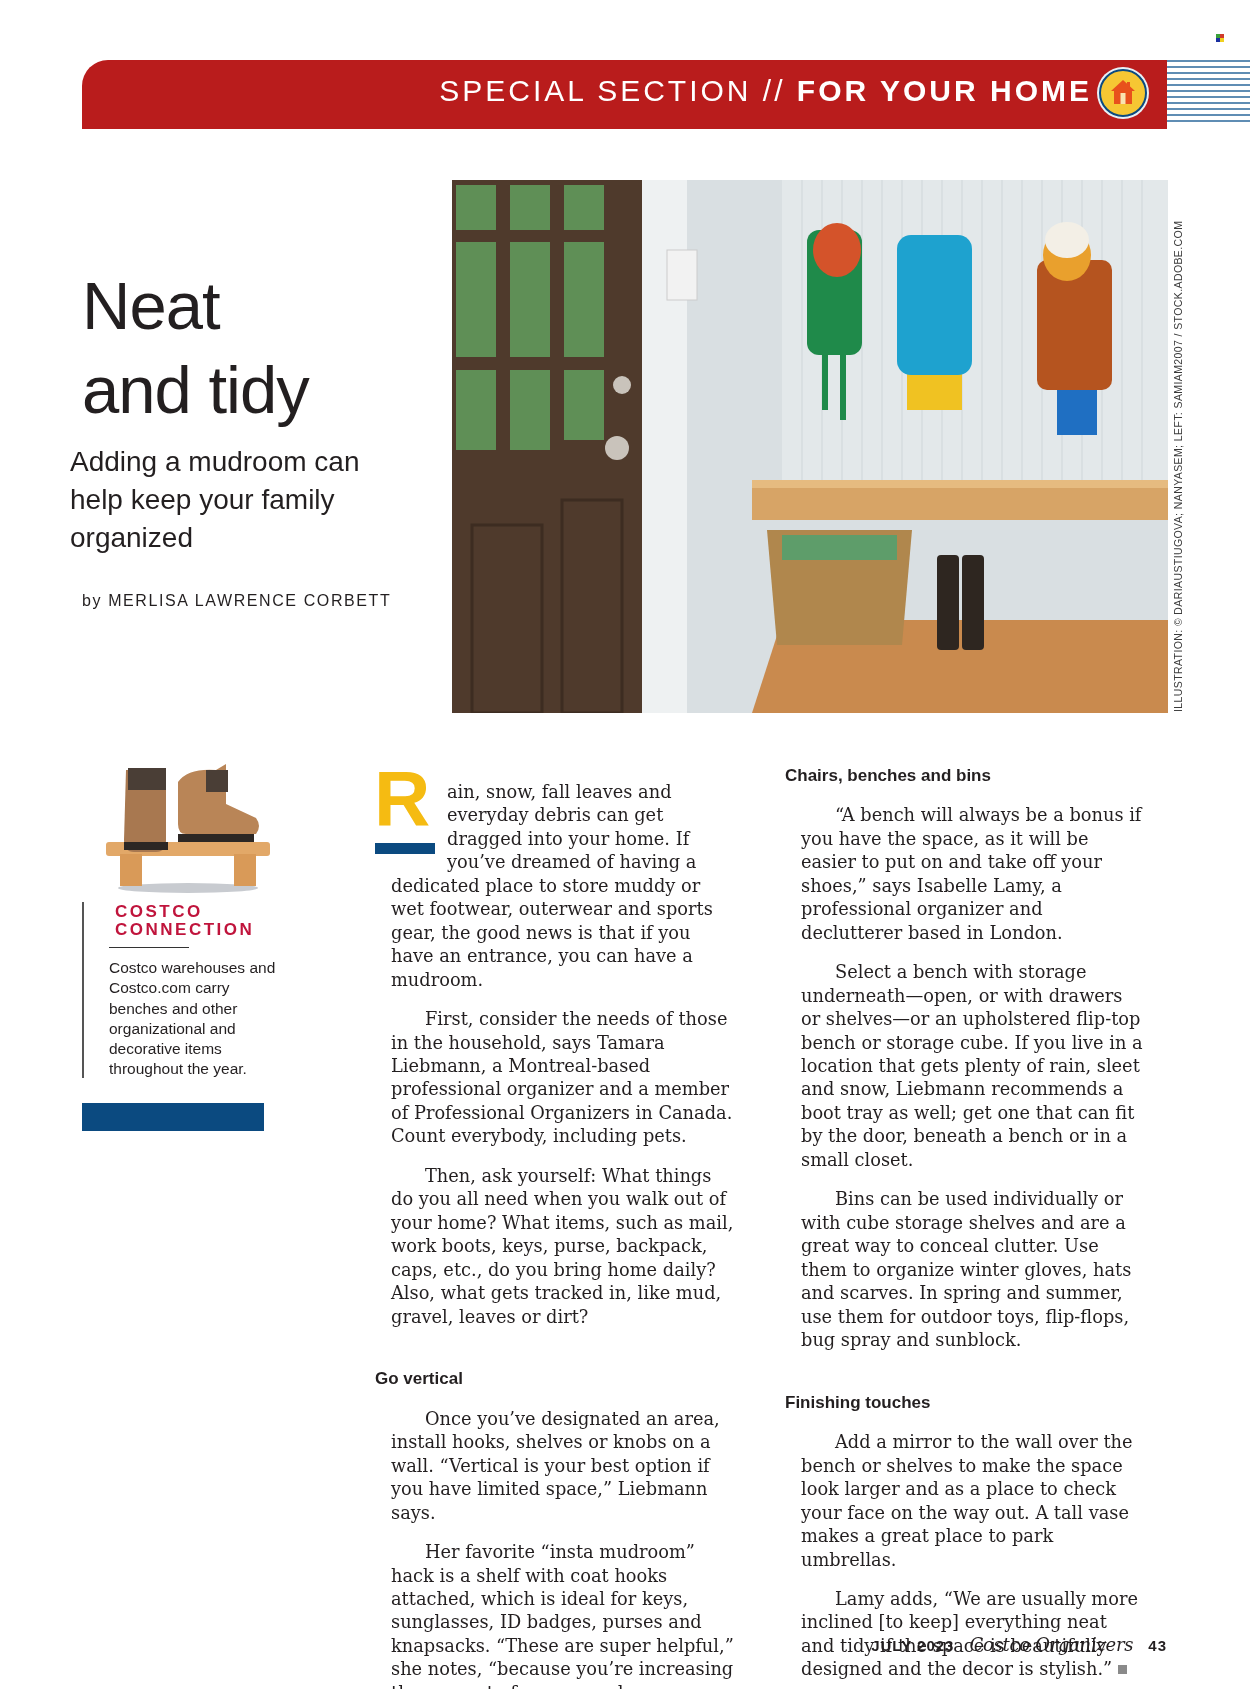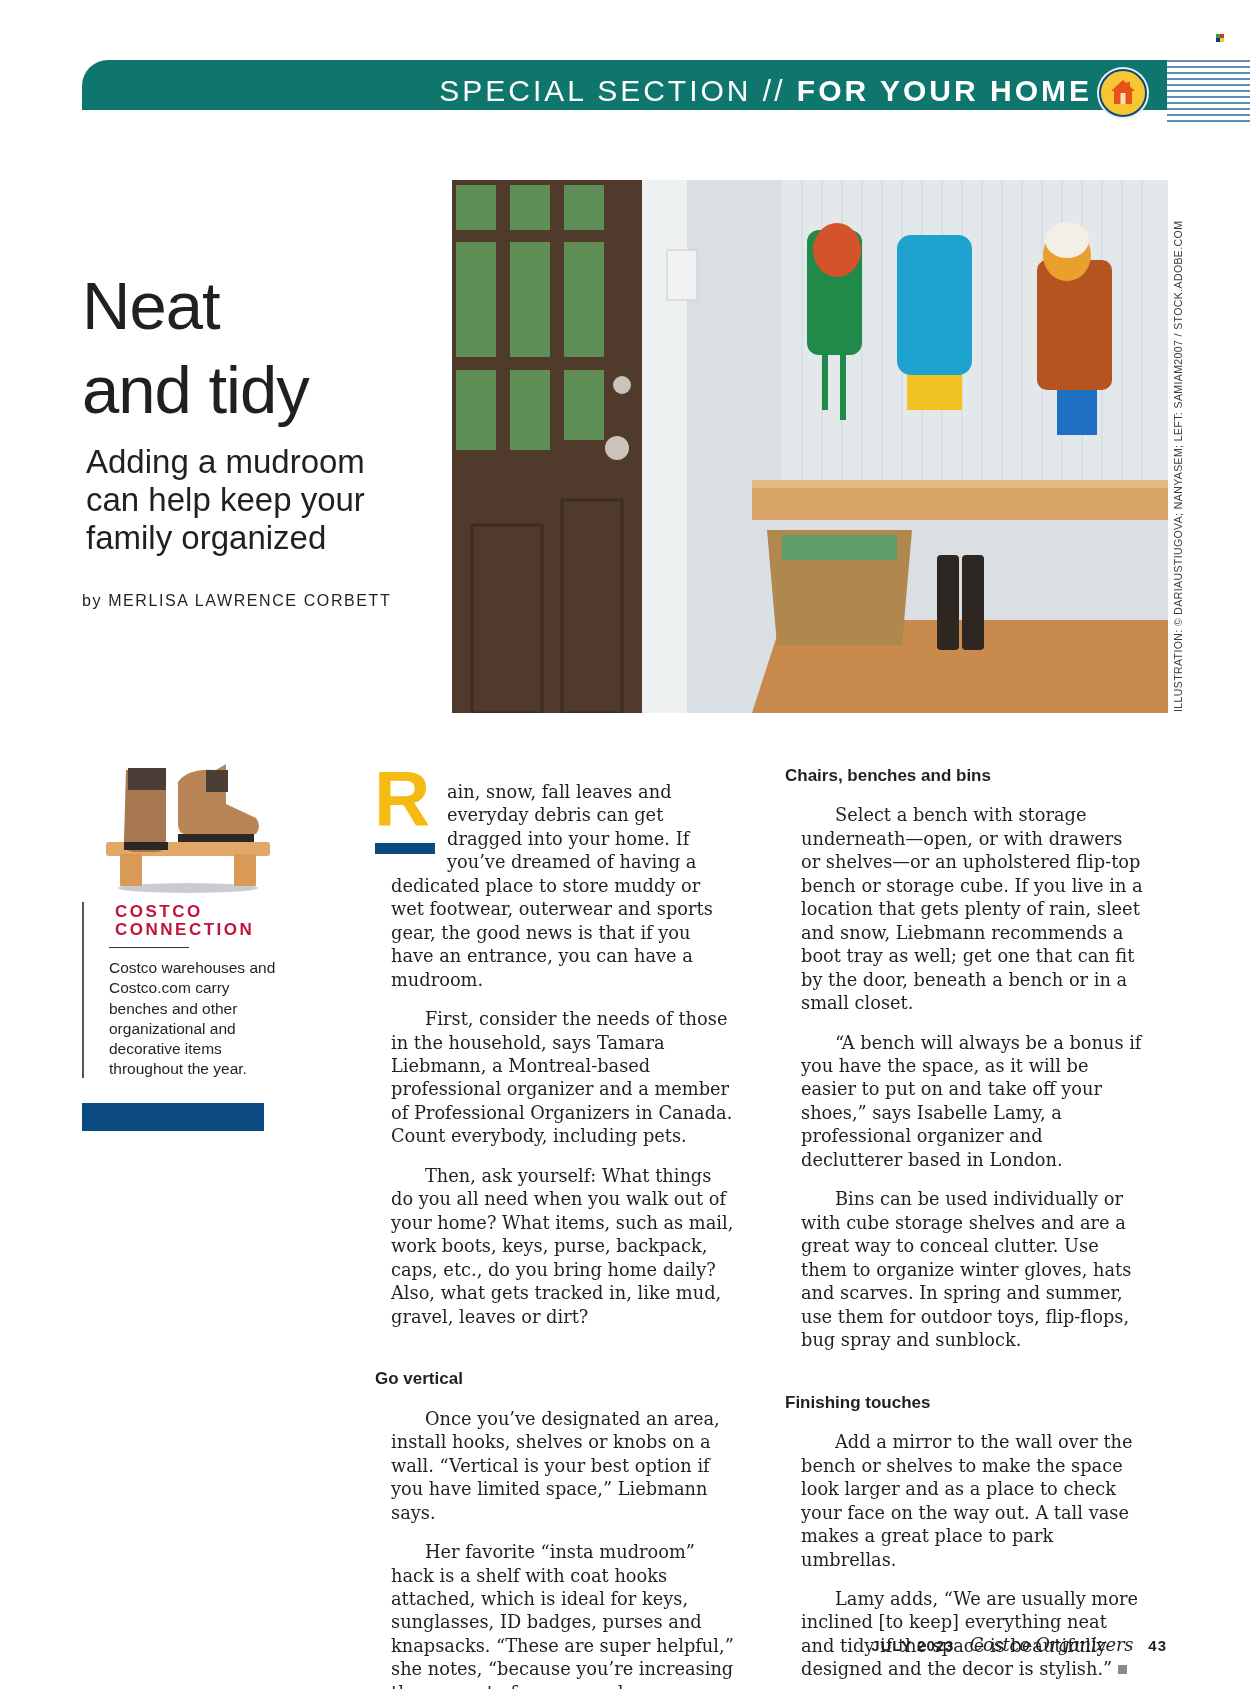--- a/index.html
+++ b/index.html
@@ -2,22 +2,22 @@
 <html><head>
 <meta charset="utf-8">
 <style>
   html, body { margin: 0; padding: 0; background: #ffffff; }
   body { width: 1250px; height: 1689px; position: relative; overflow: hidden; color: #231f20; }
   .sans { font-family: "Liberation Sans", "DejaVu Sans", sans-serif; }
   .serif { font-family: "DejaVu Serif", "Liberation Serif", serif; }
 
   
   .header-band {
-    position: absolute; left: 82px; top: 60px; width: 1085px; height: 50px;
-    background: #0f766e; border-radius: 26px 0 0 0; text-decoration: underline;
+    position: absolute; left: 82px; top: 60px; width: 1085px; height: 69px;
+    background: #b91c1c; border-radius: 26px 0 0 0; text-decoration: underline;
   }
   .header-text {
     position: absolute; right: 75px; top: 0; height: 62px; line-height: 62px;
     color: #ffffff; font-size: 30px; letter-spacing: 3px; white-space: nowrap;
   }
   .header-text .light { font-weight: normal; }
   .header-text .bold { font-weight: bold; }
   .home-badge {
     position: absolute; right: 20px; top: 9px; width: 44px; height: 44px; border-radius: 50%;
     background: #f6c733; border: 2px solid #0b4a80; box-shadow: 0 0 0 2px #e9f0f5;
@@ -27,21 +27,21 @@
     position: absolute; left: 1167px; top: 60px; width: 83px; height: 62px;
     background: repeating-linear-gradient(to bottom, #5f8db4 0px, #5f8db4 2px, #ffffff 2px, #ffffff 6px);
   }
 
   
   .title {
     position: absolute; left: 82px; top: 264px; font-size: 67px; line-height: 84px;
     font-weight: normal; color: #231f20; margin: 0; letter-spacing: -1px;
   }
   .subtitle {
-    position: absolute; left: 86px; top: 443px; width: 330px; font-size: 33px; line-height: 38px;
+    position: absolute; left: 70px; top: 443px; width: 330px; font-size: 28px; line-height: 38px;
     color: #231f20; margin: 0;
   }
   .byline {
     position: absolute; left: 82px; top: 585px; font-size: 16px; letter-spacing: 1.6px; color: #231f20; margin-top: 7px;
   }
 
   
   .photo {
     position: absolute; left: 452px; top: 180px; width: 716px; height: 533px; overflow: hidden;
     background: #dfe4e6;
@@ -226,22 +226,22 @@
   <p>First, consider the needs of those in the household, says Tamara Liebmann, a Montreal-based professional organizer and a member of Professional Organizers in Canada. Count everybody, including pets.</p>
   <p>Then, ask yourself: What things do you all need when you walk out of your home? What items, such as mail, work boots, keys, purse, backpack, caps, etc., do you bring home daily? Also, what gets tracked in, like mud, gravel, leaves or dirt?</p>
   <div class="gap"></div>
   <h3 class="sans">Go vertical</h3>
   <p>Once you’ve designated an area, install hooks, shelves or knobs on a wall. “Vertical is your best option if you have limited space,” Liebmann says.</p>
   <p>Her favorite “insta mudroom” hack is a shelf with coat hooks attached, which is ideal for keys, sunglasses, ID badges, purses and knapsacks. “These are super helpful,” she notes, “because you’re increasing the amount of space you have without using valuable floor space.”</p>
 </div>
 
 <div class="col col-2 serif">
   <h3 class="sans">Chairs, benches and bins</h3>
+  <p>“A bench will always be a bonus if you have the space, as it will be easier to put on and take off your shoes,” says Isabelle Lamy, a professional organizer and declutterer based in London.</p>
   <p>Select a bench with storage underneath—open, or with drawers or shelves—or an upholstered flip-top bench or storage cube. If you live in a location that gets plenty of rain, sleet and snow, Liebmann recommends a boot tray as well; get one that can fit by the door, beneath a bench or in a small closet.</p>
-  <p>“A bench will always be a bonus if you have the space, as it will be easier to put on and take off your shoes,” says Isabelle Lamy, a professional organizer and declutterer based in London.</p>
   <p>Bins can be used individually or with cube storage shelves and are a great way to conceal clutter. Use them to organize winter gloves, hats and scarves. In spring and summer, use them for outdoor toys, flip-flops, bug spray and sunblock.</p>
   <div class="gap"></div>
   <h3 class="sans">Finishing touches</h3>
   <p>Add a mirror to the wall over the bench or shelves to make the space look larger and as a place to check your face on the way out. A tall vase makes a great place to park umbrellas.</p>
   <p><span>Lamy adds, “We are usually more inclined [to keep] everything neat and tidy if the space is beautifully designed and the decor is stylish.”</span><span class="end-mark"></span></p>
   <div class="bio-rule"></div>
 </div>
 
 <div class="footer sans">
   <span class="date">JULY 2023</span>

